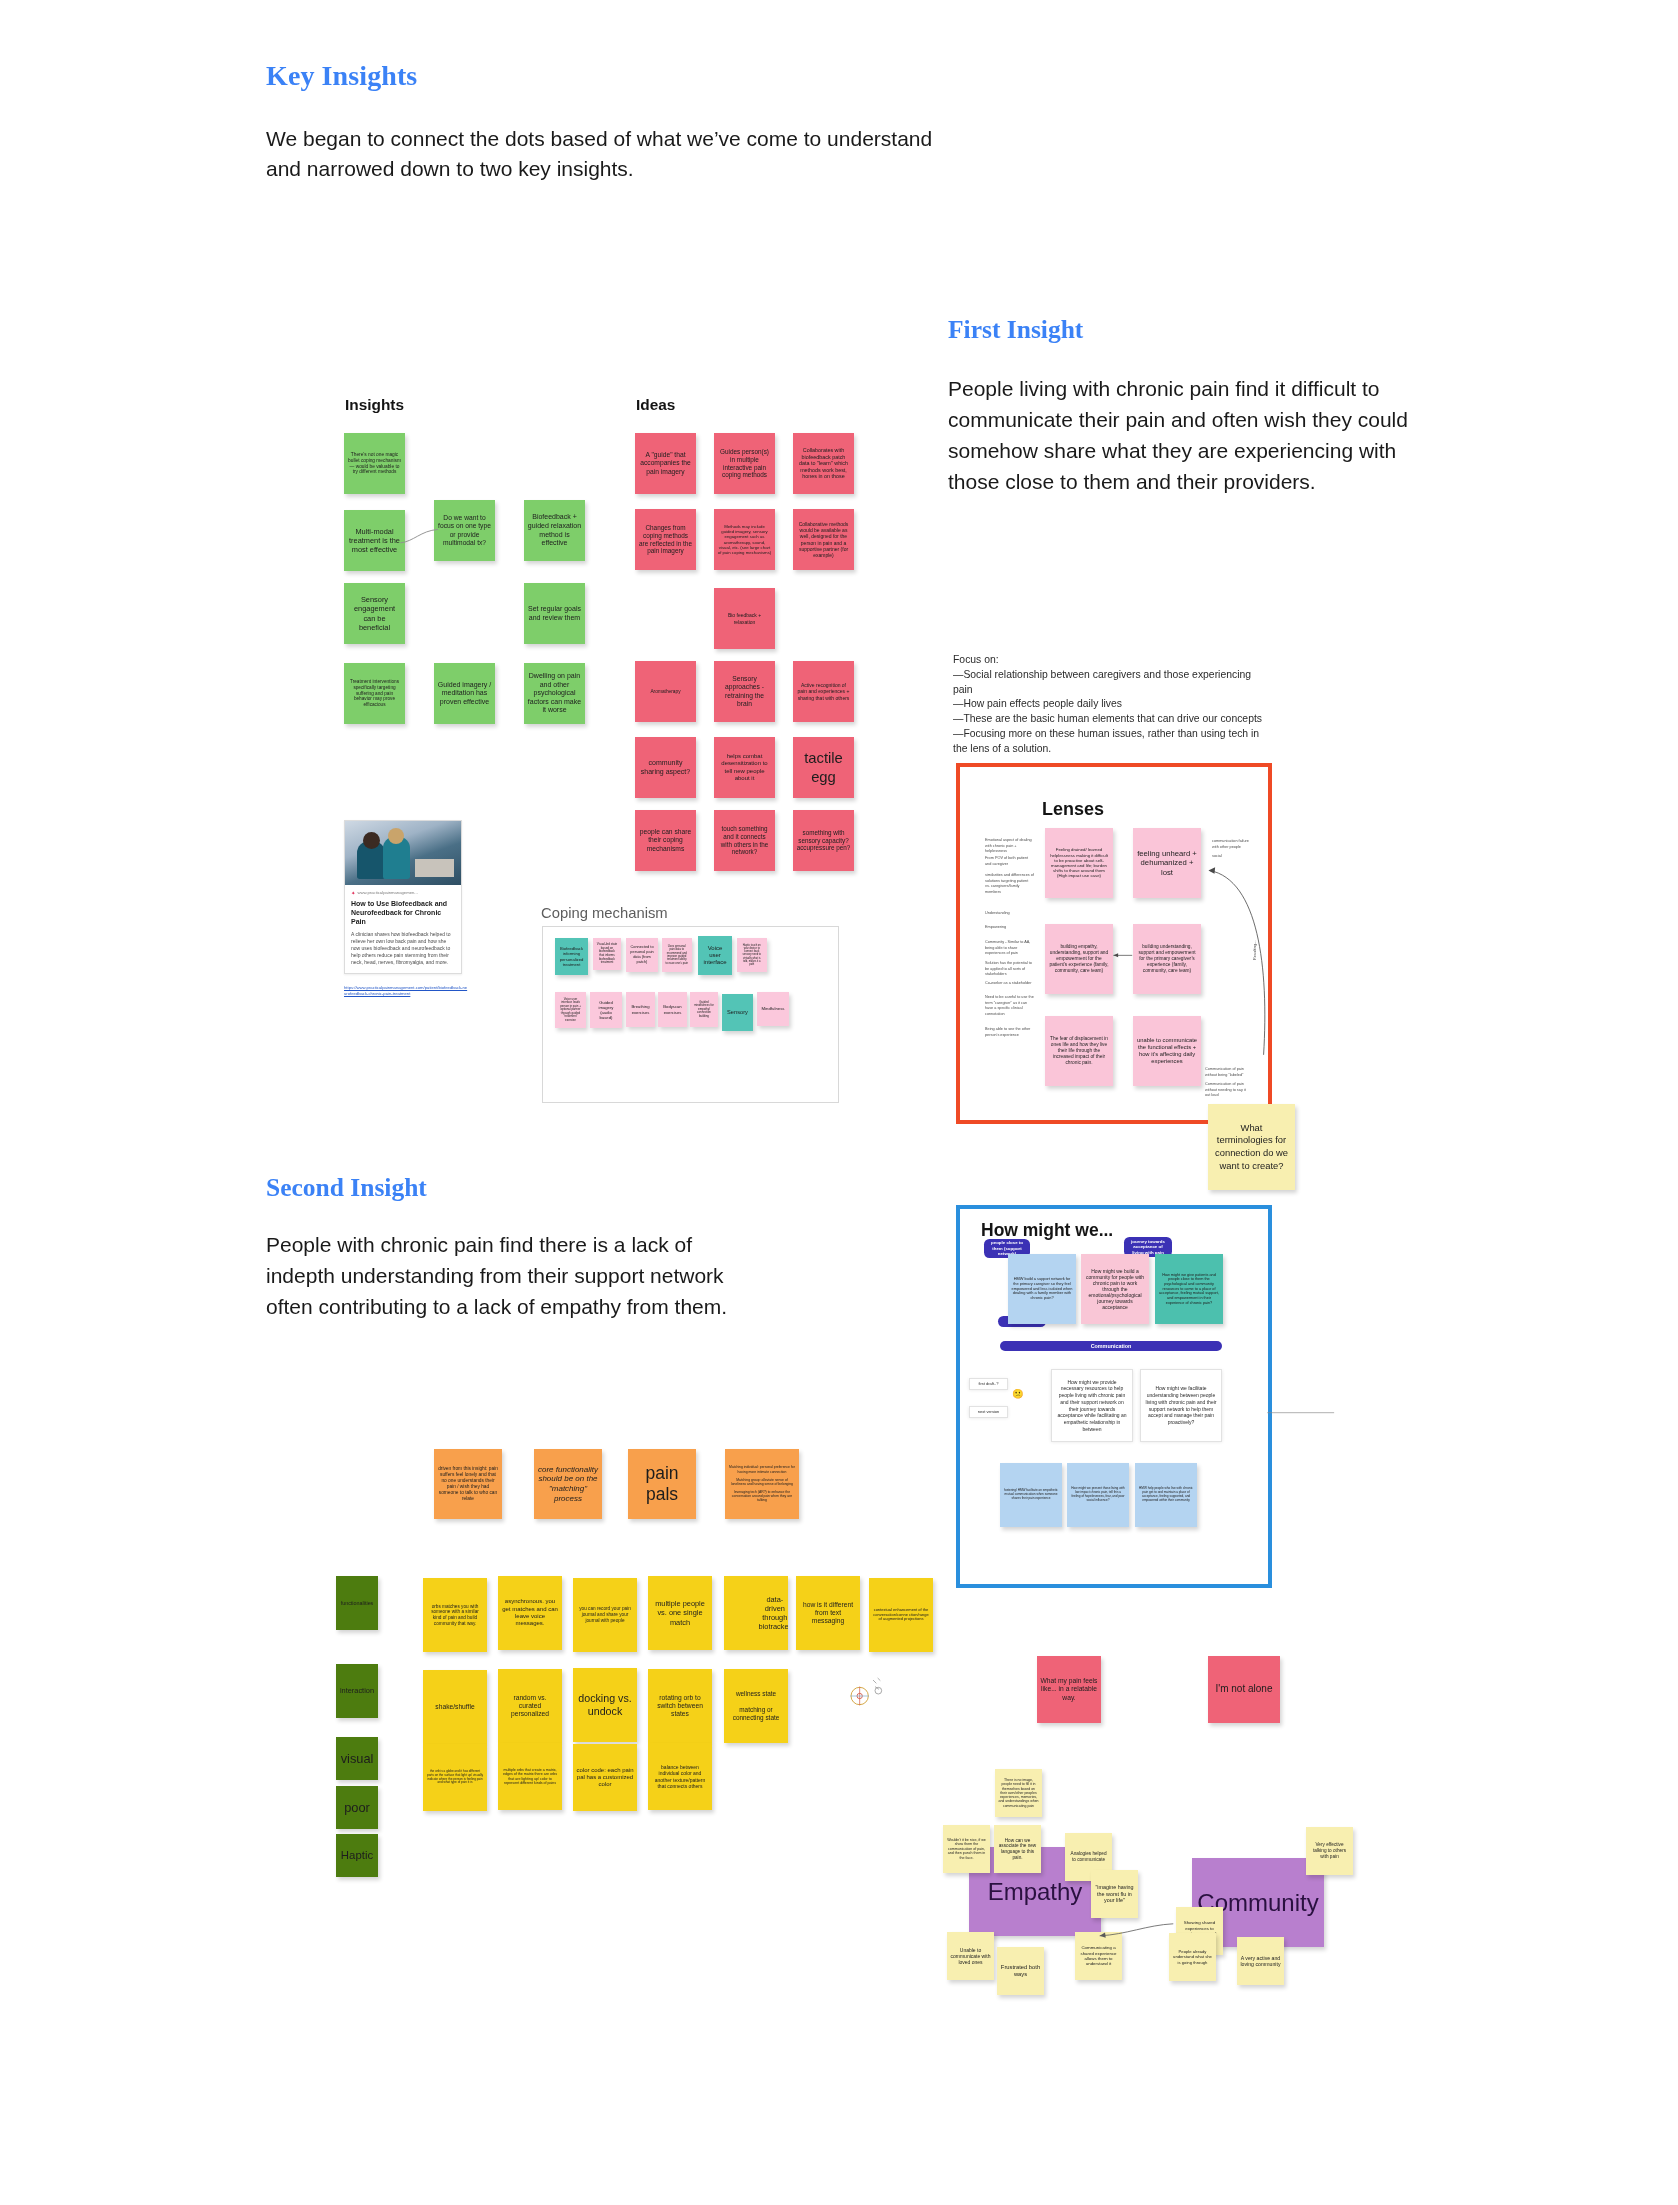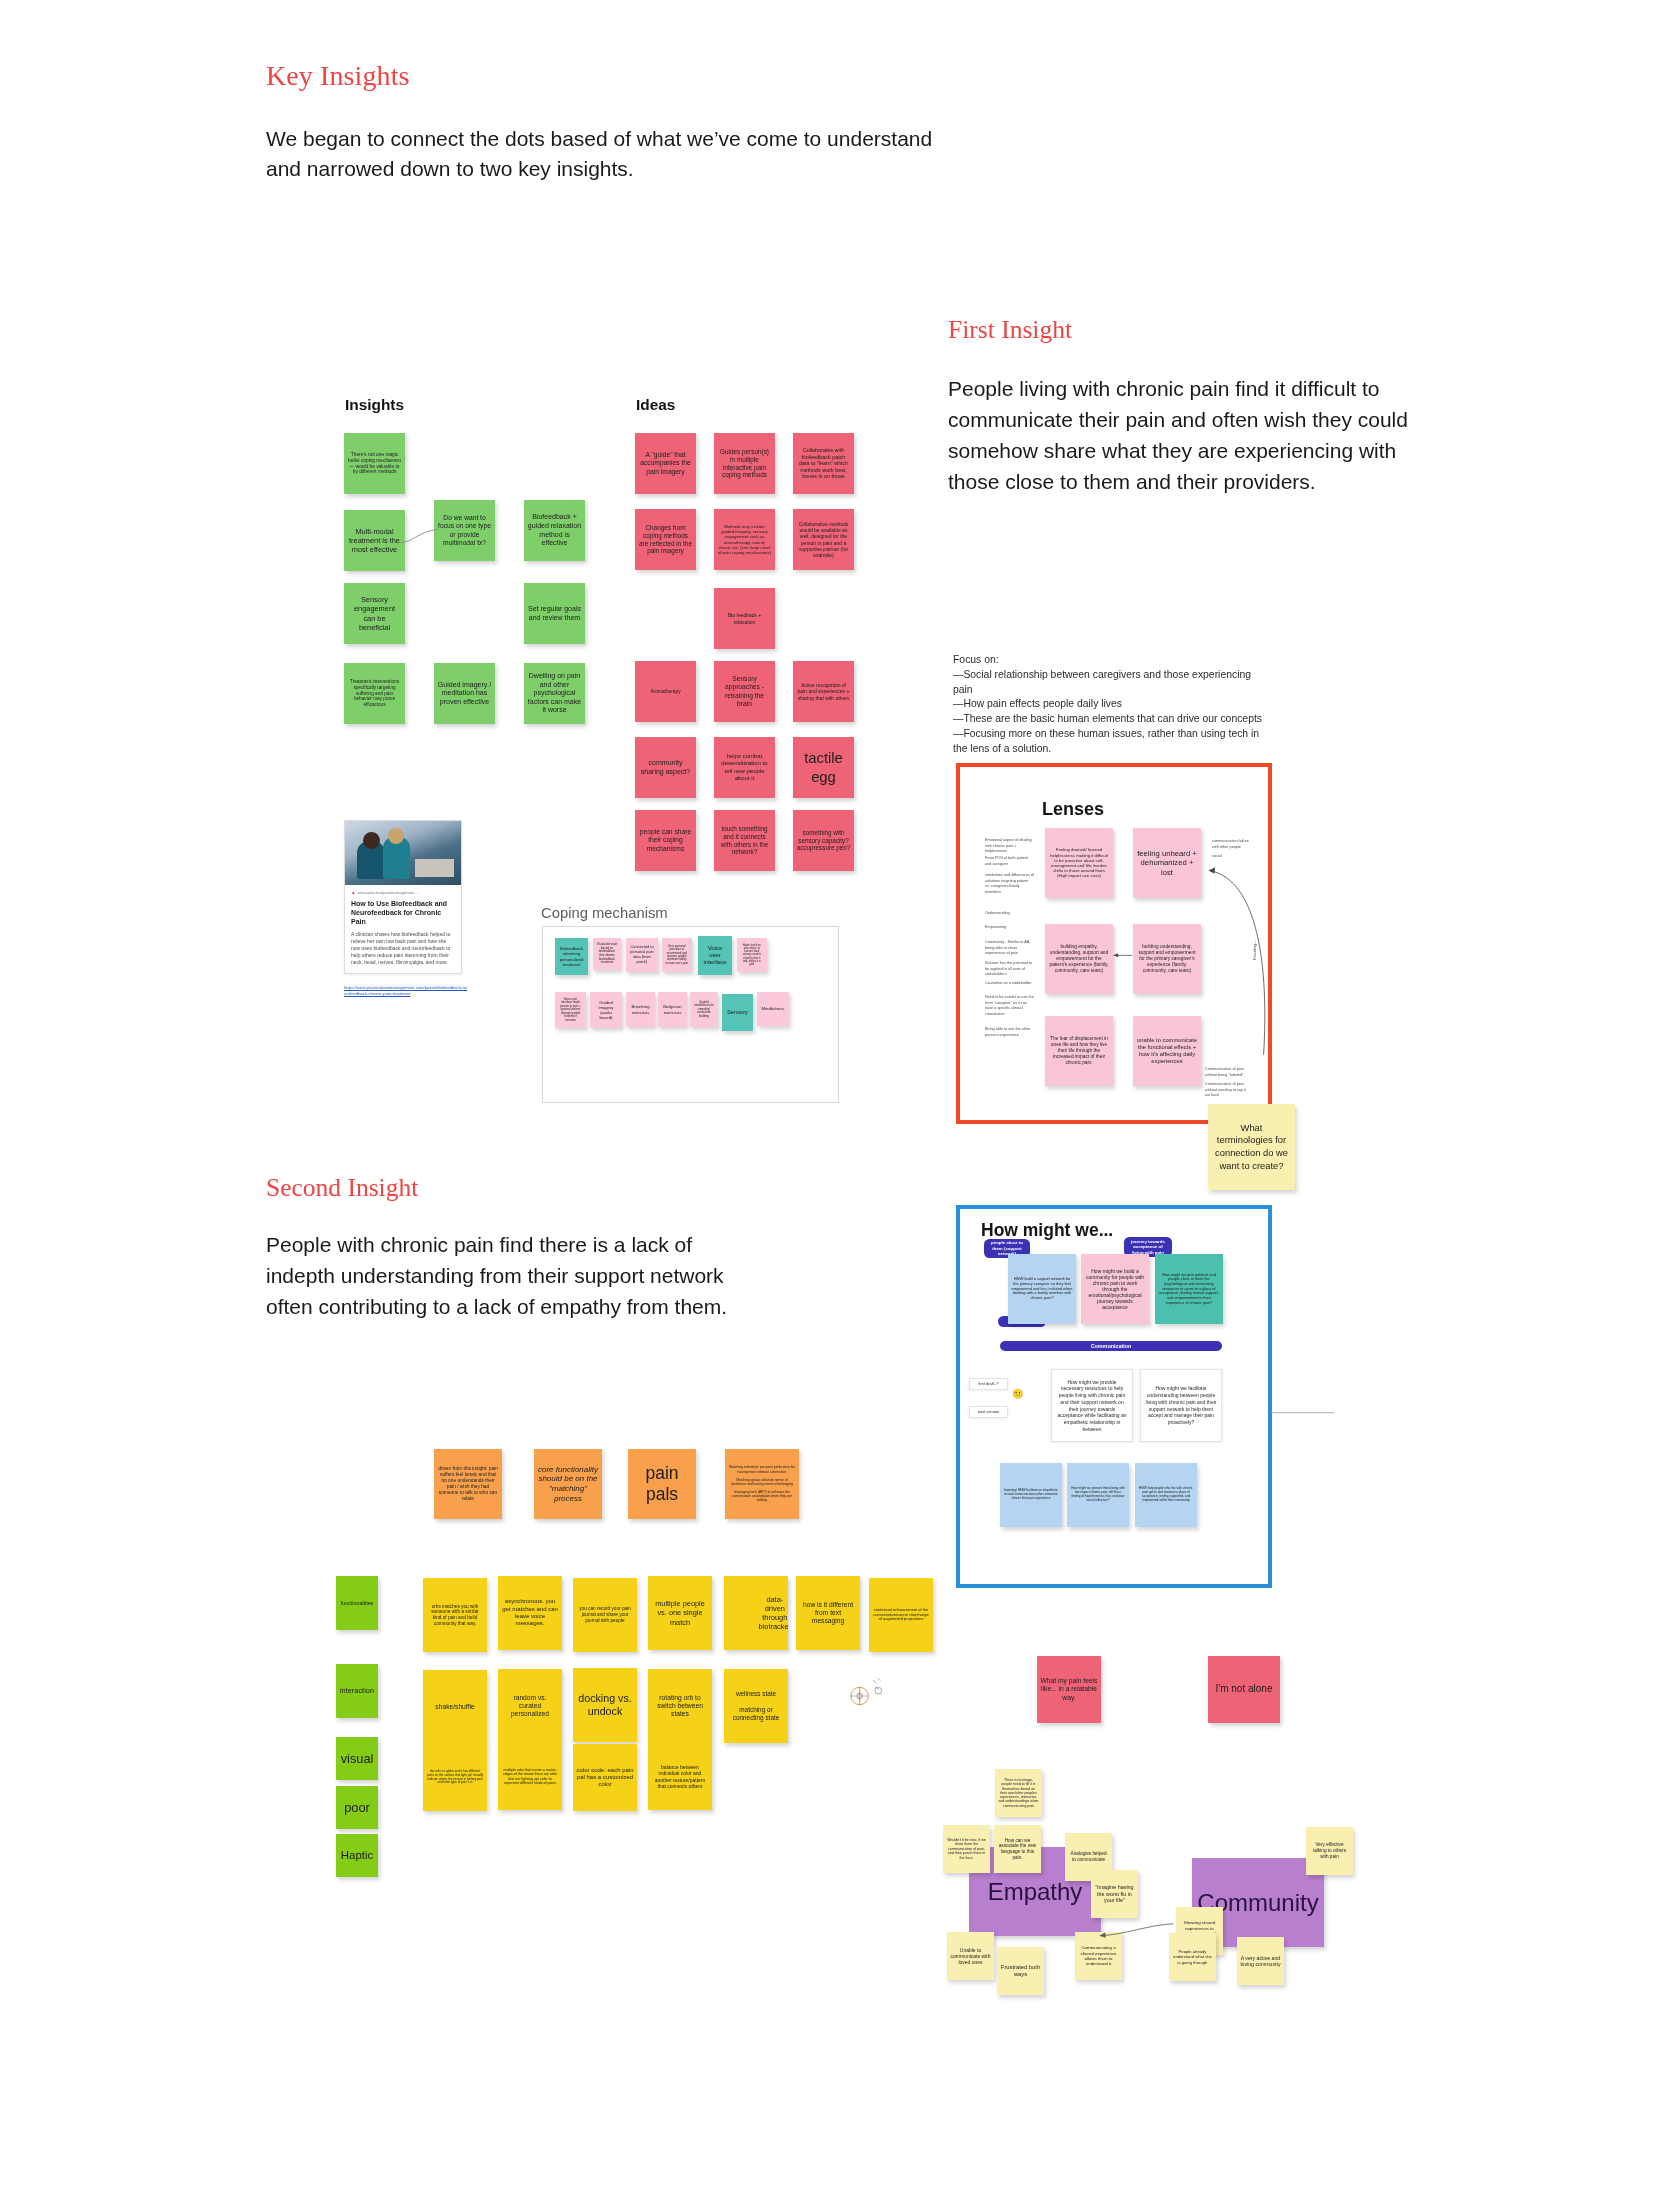--- a/index.html
+++ b/index.html
@@ -9,22 +9,22 @@
     background:#ffffff;
     font-family:"Liberation Sans", sans-serif;
     position:relative;
     overflow:hidden;
   }
   .abs { position:absolute; }
 
   
   .h-serif {
     font-family:"Liberation Serif", serif;
-    font-weight:400;
-    color:#ef4444;
+    font-weight:700;
+    color:#3b82f6;
   }
   .body-txt {
     font-family:"Liberation Sans", sans-serif;
     color:#1a1a1a;
   }
 
   #key-insights-title { left:266px; top:60px; font-size:28px; letter-spacing:0.1px; }
   #key-insights-sub { left:266px; top:124px; width:671px; font-size:21px; line-height:1.42; }
 
   #first-insight-title { left:948px; top:315px; font-size:25.5px; }
@@ -54,21 +54,21 @@
     overflow:hidden;
     font-family:"Liberation Sans", sans-serif;
   }
   .green { background:#7ece6a; }
   .pinkred { background:#ef6377; }
   .lightpink { background:#fbc8dc; }
   .lightpink2 { background:#fac5d8; }
   .teal { background:#53c4b6; }
   .orange { background:#f8a04c; }
   .yellow { background:#f5d118; }
-  .blue { background:#84cc16; }
+  .blue { background:#4d7c0f; }
   .cream { background:#f8efb0; }
   .purple { background:#b87fce; }
   .mint { background:#4cc0ae; }
   .softblue { background:#b4d4f1; }
   .softpink { background:#f9c6d6; }
 
   
   .panel-red { border:4.7px solid #ef4a25; background:#fff; }
   .panel-blue { border:4.7px solid #2a8fdd; background:#fff; }
   .panel-thin { border:0.7px solid #d8d8d8; background:#fff; }

